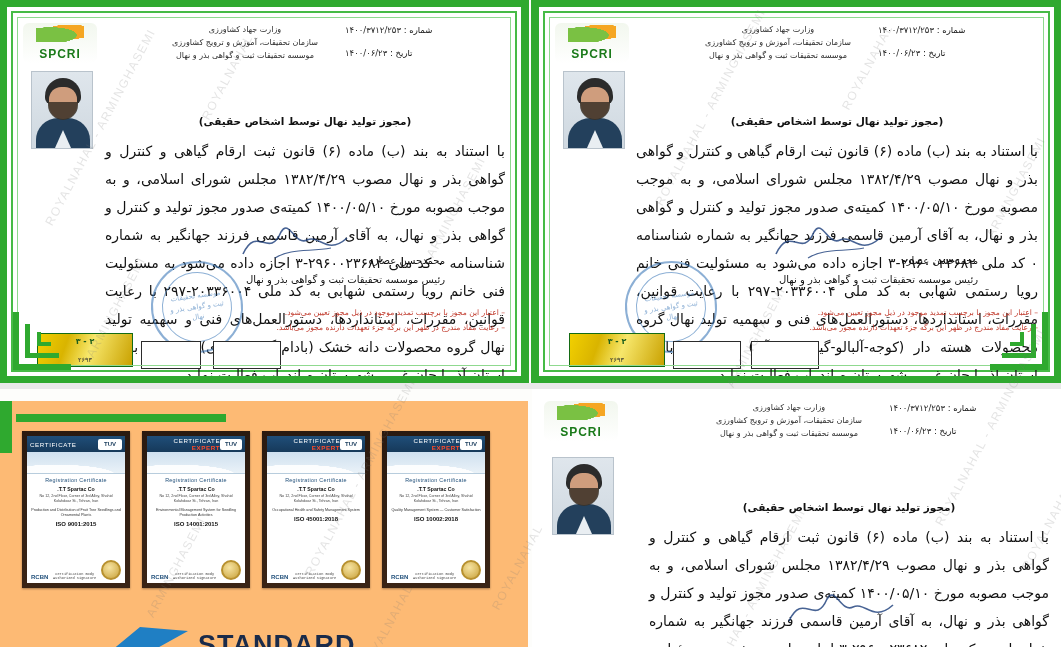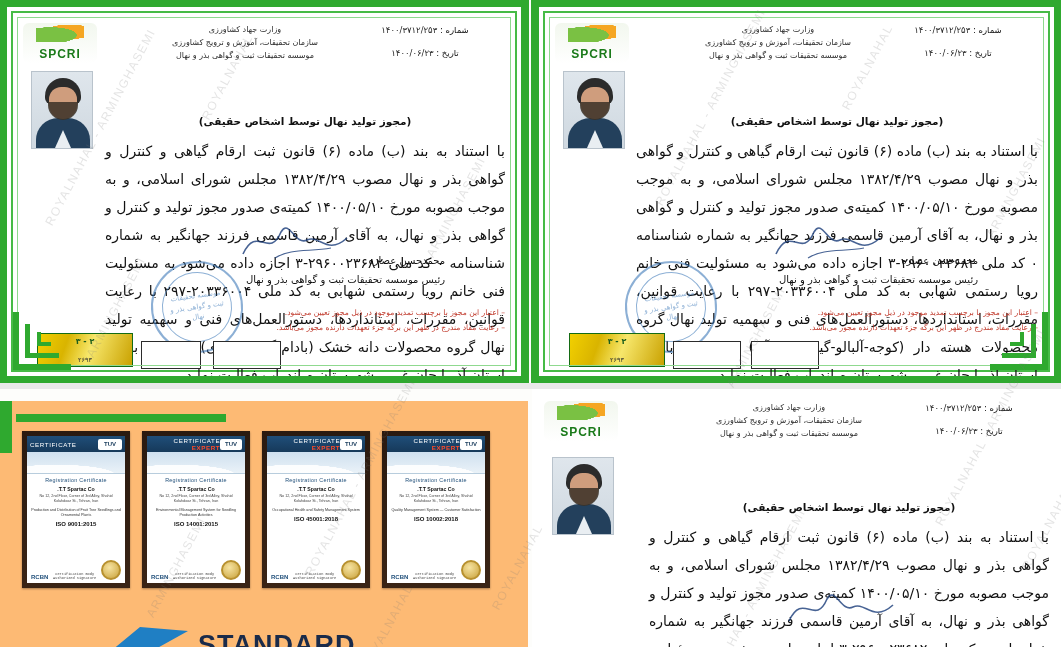--- a/index.html
+++ b/index.html
@@ -67,21 +67,21 @@
     width: 58px; height: 58px;
     z-index: 6;
   }
   .orn i {
     position: absolute;
     background: #2fa92f;
   }
 
   
   .doc { position: absolute; inset: 16px; }
-  .hdr-right { position: absolute; top: 0; right: 0; text-align: center; }
+  .hdr-right { position: absolute; top: 0; right: 0; text-align: left; }
   .hdr-left  { position: absolute; top: 0; left: 0; text-align: left; }
   .hdr-mid   { position: absolute; top: 0; }
 
   .ministry {
     font-size: 8px; color: #2b2b2b; line-height: 1.65;
     font-family: "DejaVu Sans", sans-serif;
   }
   .numbox { font-size: 8.5px; color: #1d1d1d; line-height: 1.8; }
   .numbox .lbl { color: #111; }
 

